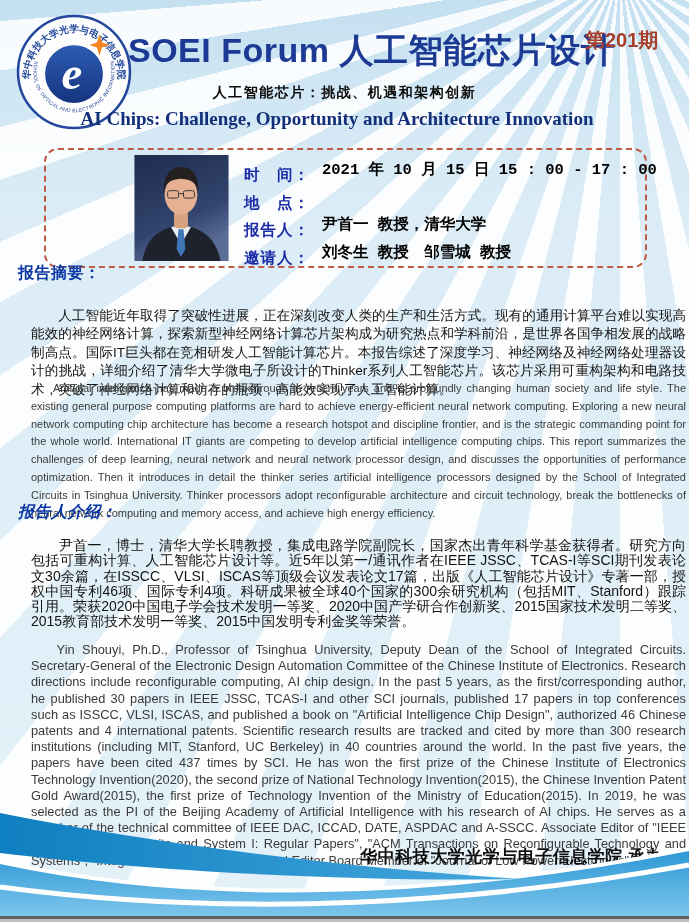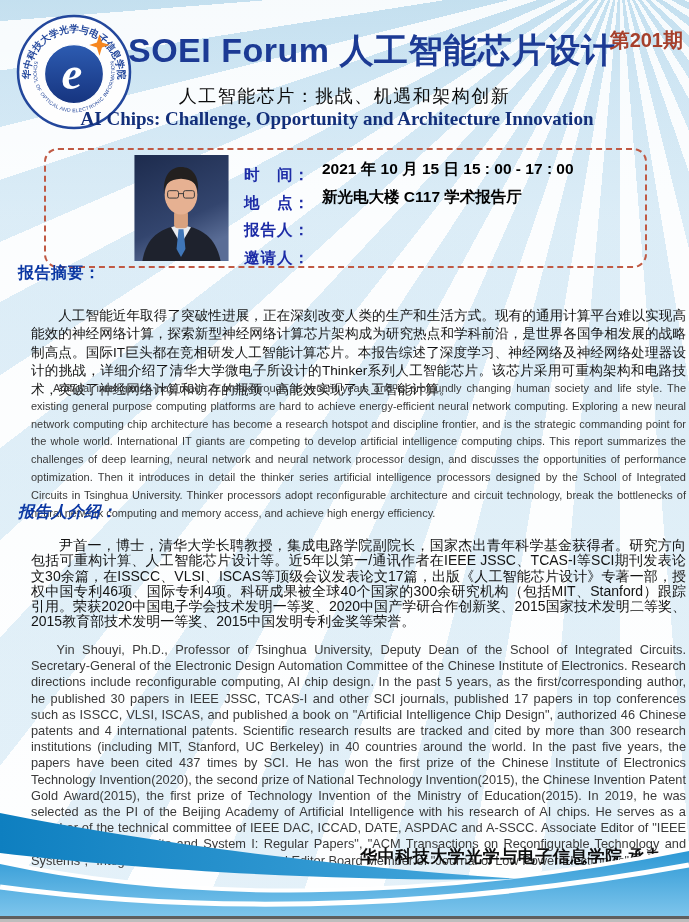--- a/index.html
+++ b/index.html
@@ -8,36 +8,36 @@
         background:linear-gradient(180deg,#c9e2f0 0px,#d9ebf6 90px,#e8f3fa 220px,#eef6fb 60%,#f3f9fd 100%);}
   .bg-rays{position:absolute;inset:0;z-index:0;pointer-events:none;
         background:repeating-conic-gradient(from 90deg at 90% -3%,
           rgba(255,255,255,0.85) 0deg 4.5deg, rgba(182,217,237,0.25) 4.5deg 9.5deg);}
   .content{position:absolute;inset:0;z-index:2;}
 
   
   .logo{position:absolute;left:16px;top:14px;width:116px;height:116px;}
   .forum-title{position:absolute;left:128px;right:100px;top:28px;text-align:center;
         font-size:34px;font-weight:800;color:#1c3a94;letter-spacing:0.5px;white-space:nowrap;}
-  .issue{position:absolute;right:6px;top:27px;width:98px;text-align:right;
+  .issue{position:absolute;right:6px;top:27px;width:98px;text-align:left;
         color:#a6402c;font-weight:800;font-size:20px;line-height:26px;}
   .subtitle-zh{position:absolute;left:0;right:0;top:84px;text-align:center;
-        font-size:18px;font-weight:400;color:#0c0c0c;letter-spacing:1.5px;}
+        font-size:14px;font-weight:700;color:#0c0c0c;letter-spacing:1.5px;}
   .title-en{position:absolute;left:0;right:15px;top:108px;text-align:center;
         font-family:"Liberation Serif","DejaVu Serif",serif;
         font-size:19px;font-weight:700;color:#132f7a;}
 
   
   .info-box{position:absolute;left:44px;top:148px;width:599px;height:116px;
         border:2px dashed #c05a44;border-radius:14px;}
   .photo{position:absolute;left:88px;top:5px;width:95px;height:106px;display:block;}
   .rows{position:absolute;left:198px;top:6px;right:4px;}
   .info-row{height:27.5px;display:flex;align-items:center;font-size:15.5px;font-weight:700;}
   .info-row .lbl{color:#1c2ba6;margin-right:12px;letter-spacing:1px;white-space:nowrap;margin-top:12px;}
-  .info-row .val{color:#000;white-space:nowrap;}
+  .info-row .val{color:#000;white-space:nowrap;font-family:Liberation Mono, monospace;}
 
   
   .sec-heading{position:absolute;left:18px;font-size:16px;font-weight:800;color:#0a37a3;letter-spacing:0.5px;}
   .h-abstract{top:263px;}
   .h-bio{top:502px;font-style:italic;}
   p.para{position:absolute;left:17px;width:655px;margin:14px;text-align:justify;text-indent:2em;}
   .para-abstract-zh{top:293px;font-size:13.6px;line-height:18.4px;color:#131313;}
   .para-abstract-en{top:366px;font-size:11px;line-height:17.8px;color:#3a3a3a;}
   .para-bio-zh{top:524px;font-size:14px;line-height:15.3px;color:#131313;}
   .para-bio-en{top:628px;font-size:12.8px;line-height:16.2px;color:#3a3a3a;}
@@ -112,27 +112,28 @@
         <rect x="49.5" y="36" width="11" height="7.5" rx="2" fill="none" stroke="#3a3a3a" stroke-width="1"></rect>
         <path d="M44.5,39 L49.5,39" stroke="#3a3a3a" stroke-width="1"></path>
       </svg>
       <div class="rows">
         <div class="info-row">
           <span class="lbl">时　间：</span>
           <span class="val">2021 年 10 月 15 日 15 : 00 - 17 : 00</span>
         </div>
         <div class="info-row">
           <span class="lbl">地　点：</span>
-          <span class="val">新光电大楼 C117 学术报告厅</span>
         </div>
         <div class="info-row">
           <span class="lbl">报告人：</span>
+          <span class="val">尹首一 教授，清华大学</span>
         </div>
         <div class="info-row">
           <span class="lbl">邀请人：</span>
+          <span class="val">刘冬生 教授　邹雪城 教授</span>
         </div>
       </div>
     </div>
 
     <div class="sec-heading h-abstract">报告摘要：</div>
     <p class="para para-abstract-zh">人工智能近年取得了突破性进展，正在深刻改变人类的生产和生活方式。现有的通用计算平台难以实现高能效的神经网络计算，探索新型神经网络计算芯片架构成为研究热点和学科前沿，是世界各国争相发展的战略制高点。国际IT巨头都在竞相研发人工智能计算芯片。本报告综述了深度学习、神经网络及神经网络处理器设计的挑战，详细介绍了清华大学微电子所设计的Thinker系列人工智能芯片。该芯片采用可重构架构和电路技术，突破了神经网络计算和访存的瓶颈，高能效实现了人工智能计算。</p>
     <p class="para para-abstract-en">Artificial intelligence has made a breakthrough in recent years and is profoundly changing human society and life style. The existing general purpose computing platforms are hard to achieve energy-efficient neural network computing. Exploring a new neural network computing chip architecture has become a research hotspot and discipline frontier, and is the strategic commanding point for the whole world. International IT giants are competing to develop artificial intelligence computing chips. This report summarizes the challenges of deep learning, neural network and neural network processor design, and discusses the opportunities of performance optimization. Then it introduces in detail the thinker series artificial intelligence processors designed by the School of Integrated Circuits in Tsinghua University. Thinker processors adopt reconfigurable architecture and circuit technology, break the bottlenecks of neural network computing and memory access, and achieve high energy efficiency.</p>
 
     <div class="sec-heading h-bio">报告人介绍：</div>
     <p class="para para-bio-zh">尹首一，博士，清华大学长聘教授，集成电路学院副院长，国家杰出青年科学基金获得者。研究方向包括可重构计算、人工智能芯片设计等。近5年以第一/通讯作者在IEEE JSSC、TCAS-I等SCI期刊发表论文30余篇，在ISSCC、VLSI、ISCAS等顶级会议发表论文17篇，出版《人工智能芯片设计》专著一部，授权中国专利46项、国际专利4项。科研成果被全球40个国家的300余研究机构（包括MIT、Stanford）跟踪引用。荣获2020中国电子学会技术发明一等奖、2020中国产学研合作创新奖、2015国家技术发明二等奖、2015教育部技术发明一等奖、2015中国发明专利金奖等荣誉。</p>

